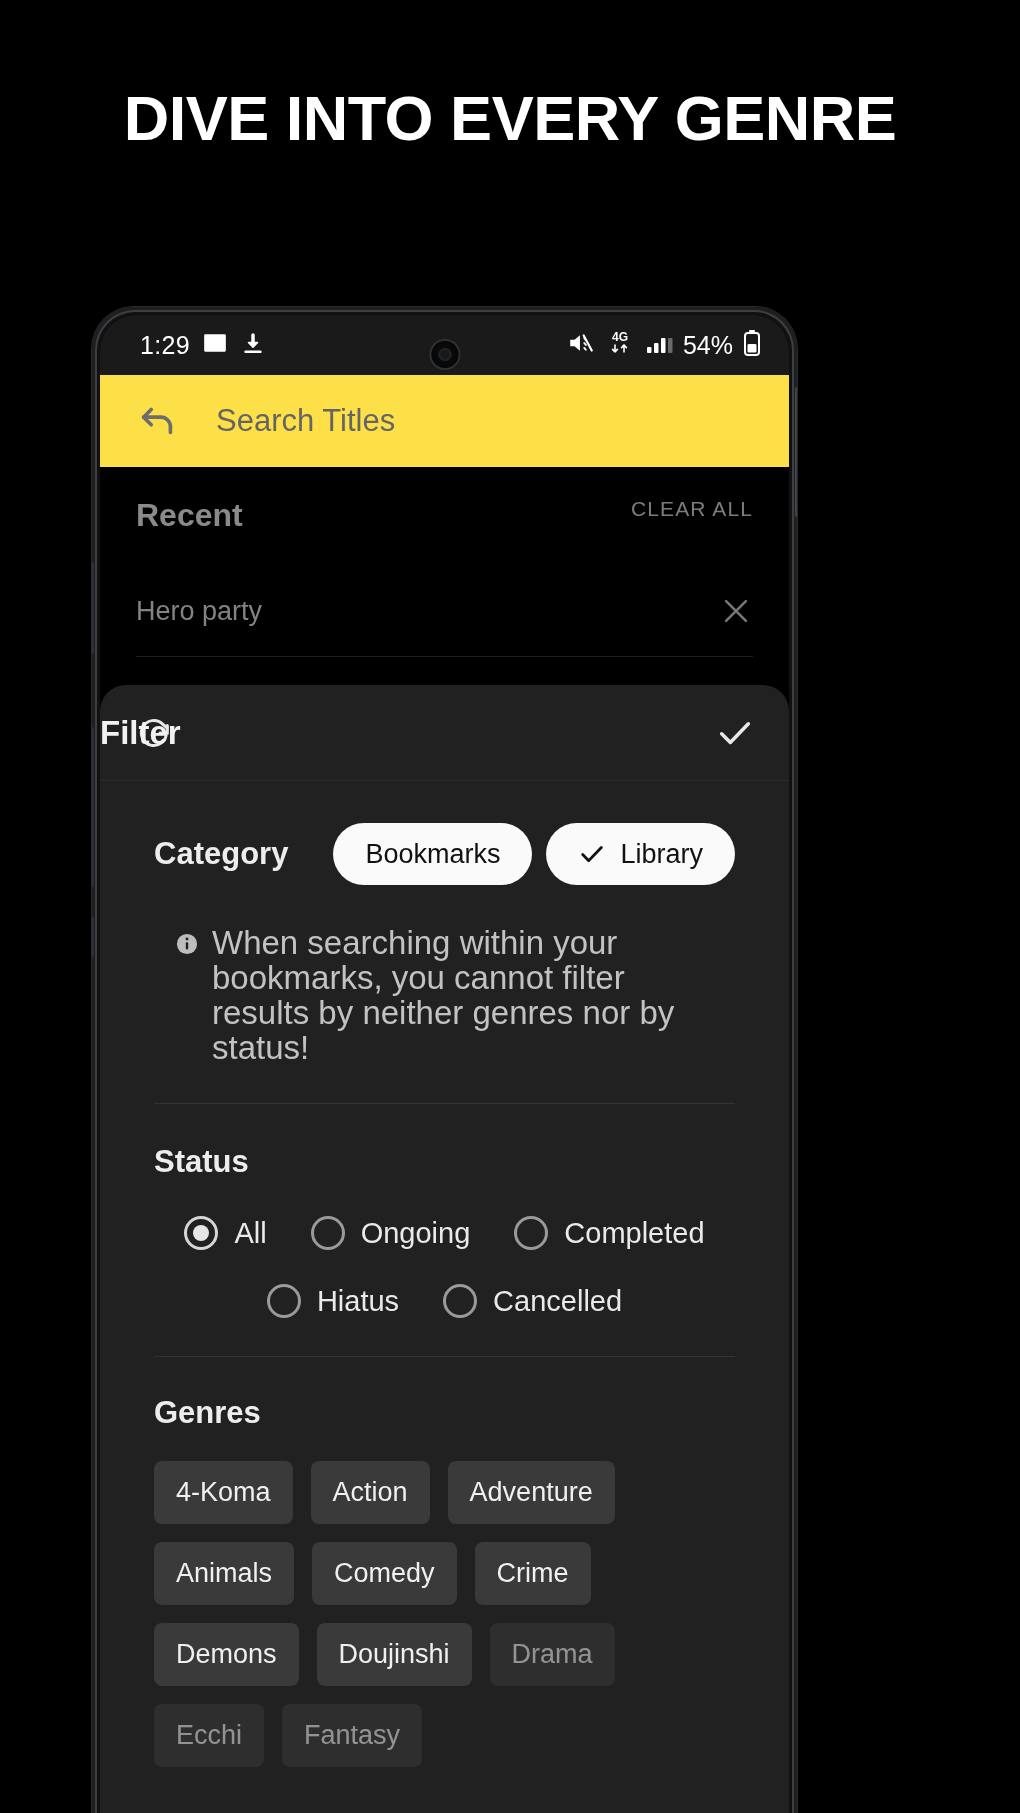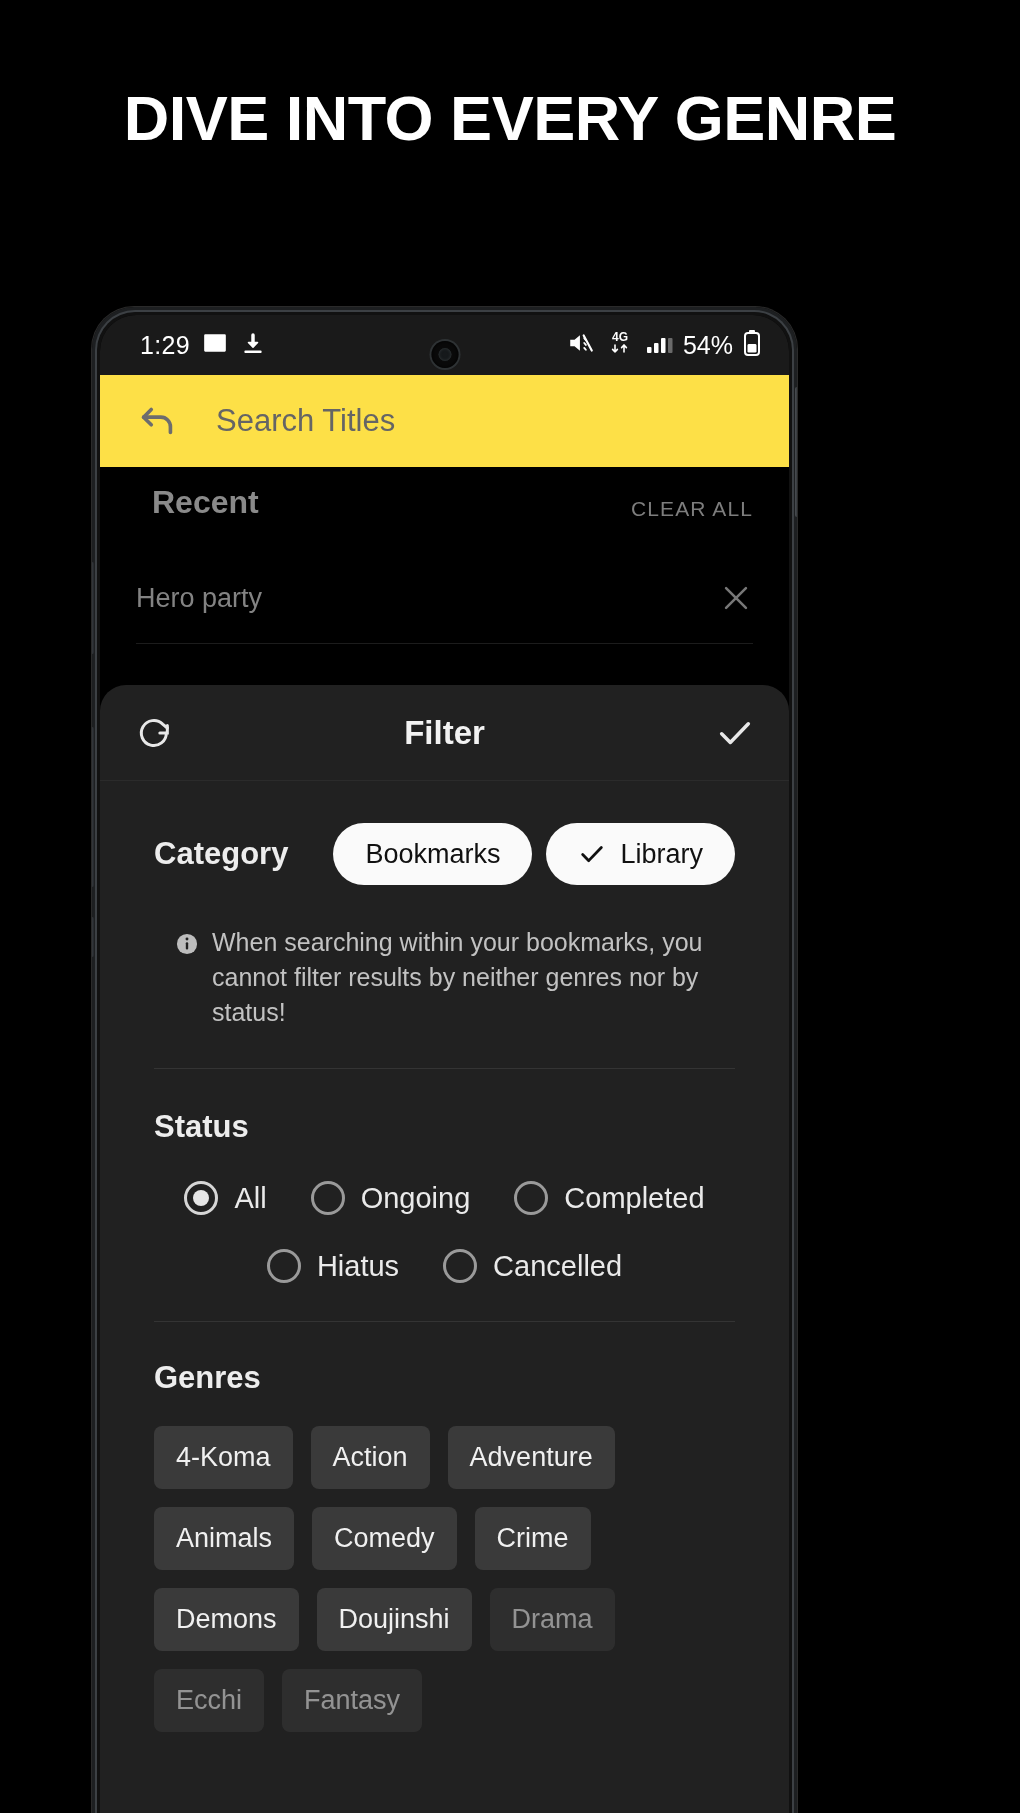--- a/index.html
+++ b/index.html
@@ -96,22 +96,22 @@
     display: flex; align-items: center; padding: 0 34px;
   }
   .back-icon { width: 46px; height: 46px; flex: 0 0 46px; color: #6d6d6d; }
   .search-placeholder {
     margin-left: 36px; color: #656565; font-size: 31px; font-weight: 400;
   }
 
   
   .recent-area { background: #000; padding: 0 36px; }
   .recent-head {
-    display: flex; align-items: flex-end;
-    padding-top: 17px; padding-bottom: 6px; margin-left: 16px;
+    display: flex; align-items: flex-start;
+    padding-top: 30px; padding-bottom: 6px;
   }
   .recent-title { color: #8a8a8a; font-size: 32px; font-weight: 700; }
   .clear-all {
     margin-left: auto; color: #7d7d7d; font-size: 21px;
     font-weight: 500; letter-spacing: 1.1px;
   }
   .recent-row {
     display: flex; align-items: center;
     height: 86px; margin-top: 28px;
   }
@@ -128,21 +128,21 @@
     border-radius: 26px 26px 0 0;
     overflow: hidden;
   }
   .sheet-head {
     position: relative; height: 96px;
     display: flex; align-items: center; padding: 0 34px;
     border-bottom: 1px solid #2b2b2b;
   }
   .reset-icon { width: 40px; height: 40px; color: #e8e8e8; }
   .sheet-title {
-    position: absolute; left: 0; right: 0; text-align: center;
+    position: absolute; left: 0; right: 0; text-align: left;
     color: #f2f2f2; font-size: 33px; font-weight: 700;
   }
   .apply-icon { margin-left: auto; width: 40px; height: 40px; color: #e8e8e8; z-index: 2;}
 
   .sheet-body { padding: 0 54px; }
 
   .category-row {
     display: flex; align-items: center;
     padding-top: 42px;
   }
@@ -155,21 +155,21 @@
     padding: 0 32px;
     font-size: 27px; font-weight: 500; justify-content: flex-end;
   }
   .pill .check { width: 28px; height: 28px; color: #111; }
 
   .info-row {
     display: flex; gap: 14px;
     padding-top: 40px; padding-left: 22px; padding-right: 10px;
   }
   .info-icon { flex: 0 0 22px; width: 22px; height: 22px; margin-top: 8px; color: #bdbdbd; }
-  .info-text { color: #c2c2c2; font-size: 25px; line-height: 35px; }
+  .info-text { color: #c2c2c2; font-size: 33px; line-height: 35px; }
 
   .hr { height: 1px; background: #343434; margin: 38px 0 0 0; }
 
   .status-label { padding-top: 40px; }
   .radio-grid { padding-top: 36px; }
   .radio-row {
     display: flex; justify-content: center; align-items: center;
     gap: 44px; margin-bottom: 34px;
   }
   .radio {

